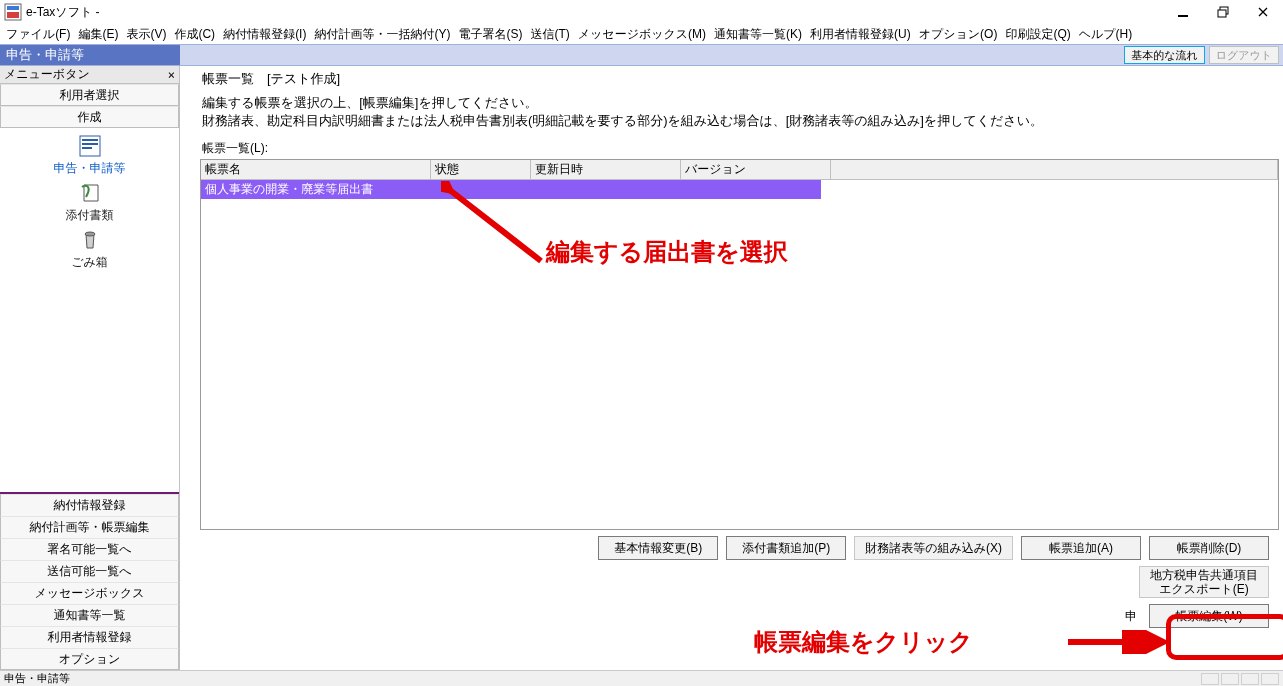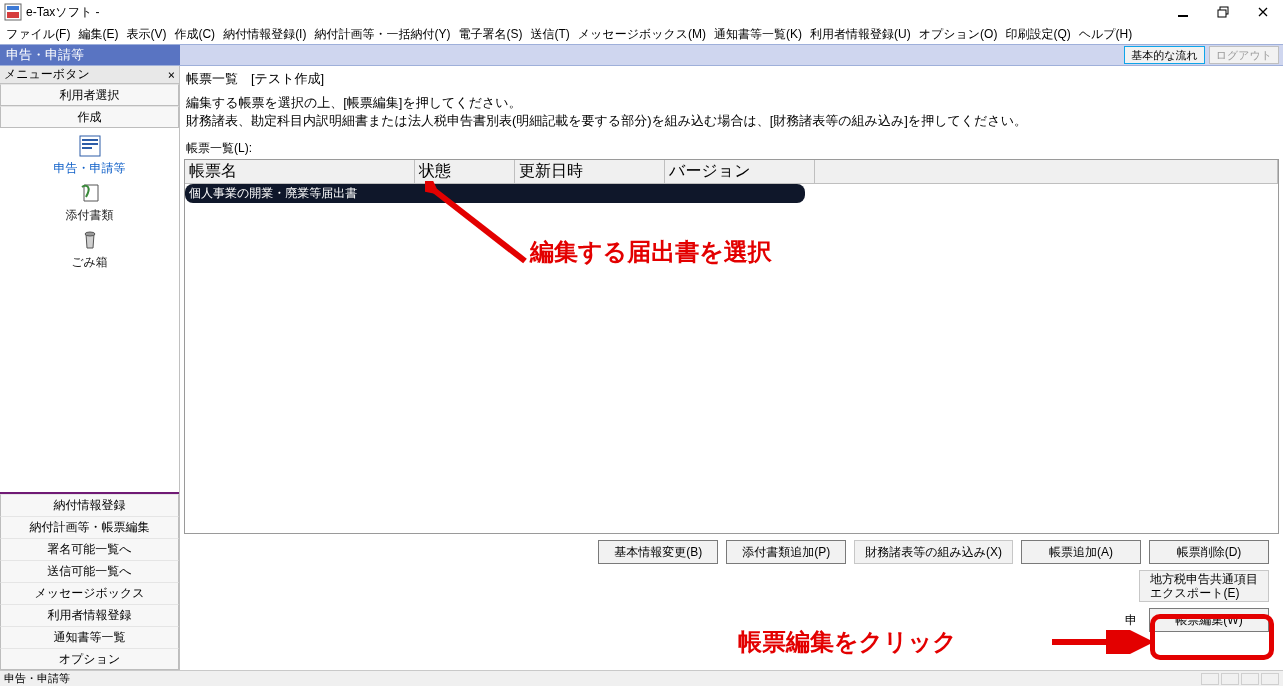--- a/index.html
+++ b/index.html
@@ -26,21 +26,21 @@
   .menubar span { white-space: nowrap; }
 
   
   .ribbon { height: 22px; display: flex; align-items: center; background: #cfd6ef; border-top: 1px solid #9fb0da; border-bottom: 1px solid #9fb0da; }
   .ribbon .title { padding: 0 6px; color: #fff; font-size: 13px; background: #5974c2; height: 100%; display: flex; align-items: center; width: 180px; }
   .ribbon .right-btns { margin-left: auto; display: flex; gap: 4px; padding-right: 4px; }
   .rbtn { border: 1px solid #0ea5e9; background: #f2f2f2; padding: 1px 6px; font-size: 11px; height: 18px; display: flex; align-items: center; }
   .rbtn.disabled { color: #9a9a9a; background: #f2f2f2; border-color: #bfbfbf; }
 
   
-  .main { display: flex; height: 604px; } 
+  .main { display: flex; height: 604px; gap: 16px; } 
   
   .navpane { width: 180px; border-right: 1px solid #c0c0c0; display: flex; flex-direction: column; background: #fff; }
   .nav-header { height: 18px; background: #e8e8e8; display: flex; align-items: center; justify-content: space-between; padding: 0 4px; border-bottom: 1px solid #c0c0c0; }
   .nav-header .x { font-family: monospace; }
   .nav-btn { height: 22px; border: 1px solid #bdbdbd; border-top: 1px solid #e5e5e5; background: #f7f7f7; display: flex; align-items: center; justify-content: center; }
   .nav-content { flex: 1; overflow: hidden; }
   .nav-icon-col { display: flex; flex-direction: column; align-items: center; gap: 4px; padding-top: 6px; }
   .nav-icon-item { display: flex; flex-direction: column; align-items: center; gap: 2px; }
   .nav-icon-item.active .lbl { color: #1060c8; }
   .nav-icon-item .lbl { font-size: 12px; color: #222; }
@@ -51,23 +51,23 @@
   .content { flex: 1; display: flex; flex-direction: column; position: relative; }
   .content-inner { position: relative; padding: 2px 4px; flex: 1; display: flex; flex-direction: column; }
   .c-title { font-size: 13px; padding: 2px 2px 6px; }
   .c-instr { font-size: 13px; padding: 0 2px 6px; line-height: 1.4; }
   .c-list-label { padding: 4px 2px 2px; }
 
   
   .tbl { border: 1px solid #9a9a9a; background: #fff; flex: 0 0 auto; }
   .tbl .hdr, .tbl .row { display: grid; grid-template-columns: 230px 100px 150px 150px 1fr; }
   .tbl .hdr { background: #f0f0f0; }
-  .tbl .hdr div { border-right: 1px solid #bfbfbf; padding: 1px 4px; font-size: 16px; }
+  .tbl .hdr div { border-right: 1px solid #bfbfbf; padding: 1px 4px; font-size: 12px; }
   .tbl .row div { padding: 1px 4px; font-size: 12px; color: #fff; white-space: nowrap; overflow: hidden; }
-  .tbl .row.selected { background: #0f172a; border-radius: 8px; }
+  .tbl .row.selected { background: #8b5cf6; }
   .tbl-body { height: 350px; background: #fff; position: relative; border-top: 1px solid #bfbfbf; }
   .tbl-body .row { position: absolute; top: 0; width: 620px; }
 
   
   .btn-rows { padding: 6px 10px 4px 0; }
   .btn-row { display: flex; justify-content: flex-end; gap: 8px; margin-bottom: 6px; }
   .big-btn { min-width: 120px; height: 24px; border: 1px solid #7a7a7a; background: #f2f2f2; display: inline-flex; align-items: center; justify-content: center; padding: 0 10px; font-size: 12px; }
   .big-btn.disabled { color: #000000; border-color: #c7c7c7; }
 
   
@@ -182,22 +182,22 @@
         </div>
       </div>
     </div>
 
     <div class="nav-bottom-stack">
       <div class="nav-btn">納付情報登録</div>
       <div class="nav-btn">納付計画等・帳票編集</div>
       <div class="nav-btn">署名可能一覧へ</div>
       <div class="nav-btn">送信可能一覧へ</div>
       <div class="nav-btn">メッセージボックス</div>
+      <div class="nav-btn">通知書等一覧</div>
       <div class="nav-btn">利用者情報登録</div>
-      <div class="nav-btn">通知書等一覧</div>
       <div class="nav-btn">オプション</div>
     </div>
   </div>
 
   <div class="content">
     <div class="content-inner">
       <div class="c-title">帳票一覧　[テスト作成]</div>
 
       <div class="c-instr">
         <div>編集する帳票を選択の上、[帳票編集]を押してください。</div>
@@ -237,21 +237,21 @@
               <span>財務諸表等の組み込み(X)</span>
             </div>
           <div class="big-btn">
               <span>帳票追加(A)</span>
             </div>
           <div class="big-btn">
               <span>帳票削除(D)</span>
             </div>
         </div>
         <div class="btn-row">
-          <div class="big-btn disabled" style="height:32px; line-height:1.2; text-align:left; white-space:pre;"><span>地方税申告共通項目
+          <div class="big-btn disabled" style="height:32px; line-height:1.2; text-align:center; white-space:pre;"><span>地方税申告共通項目
 エクスポート(E)</span></div>
         </div>
         <div class="btn-row" style="align-items:center;">
           <span style="margin-right:4px;">申</span>
           <div class="big-btn">
               <span>帳票編集(W)</span>
             </div>
         </div>
       </div>
 

